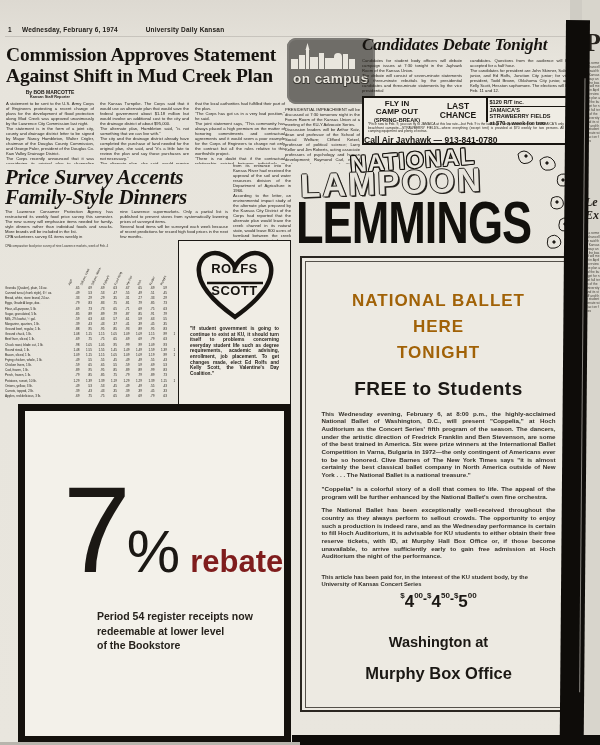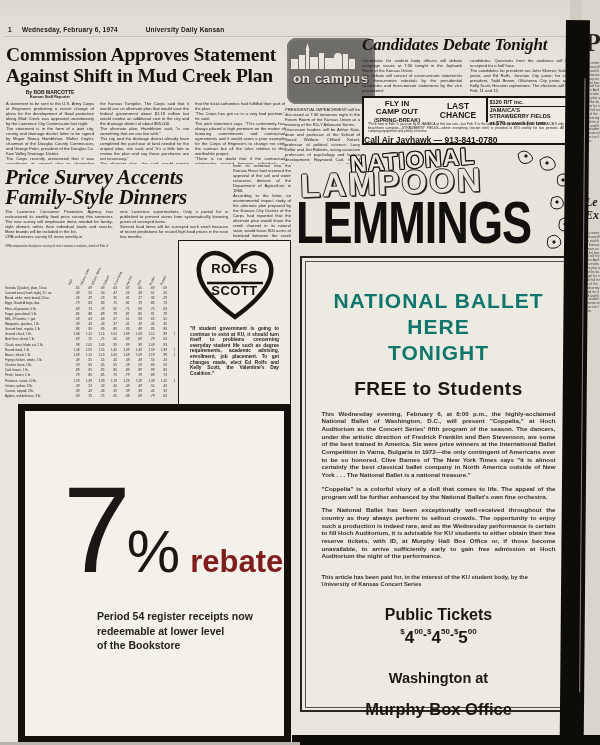--- a/index.html
+++ b/index.html
@@ -71,22 +71,22 @@
   .lem-lamp{left:300px;top:164px;font-weight:bold;font-size:33px;letter-spacing:2px;
         color:#e7e4dc;transform:rotate(-2deg);opacity:.95;
         text-shadow:1px 0 #1b1814,-1px 0 #1b1814,0 1px #1b1814,0 -1px #1b1814,
                     1.5px 1.5px #1b1814;}
   .lem-main{left:296px;top:188px;font-weight:bold;font-size:46px;letter-spacing:-1px;
         color:#12100c;transform:scaleY(1.28) scaleX(.98);transform-origin:left top;}
   
   .ballet{left:300px;top:256px;width:277px;height:456px;background:#edeae2;
           border:2.5px solid #2a2620;box-sizing:border-box;}
   .ballet .inner{position:absolute;inset:2.5px;border:1px solid #55514a;padding:26px 0 0;}
-  .b-title{text-align:center;font-weight:bold;font-size:21px;line-height:26px;
-           letter-spacing:1px;color:#0f766e;}
+  .b-title{text-align:center;font-weight:bold;font-size:17px;line-height:26px;
+           letter-spacing:1px;color:#a16207;}
   .b-free{text-align:center;font-weight:bold;font-size:19px;margin-top:12px;letter-spacing:.5px;}
   .b-paras{padding:10px 16px 0;font-size:6.2px;line-height:7.7px;font-weight:bold;
            color:#33302a;text-align:justify;white-space:pre-line;}
   .b-note{padding:14px 16px 0;font-size:5.8px;line-height:7px;font-weight:bold;color:#33302a;}
   .b-pub{text-align:center;font-weight:bold;font-size:16px;margin-top:18px;}
   .b-prices{text-align:center;font-weight:bold;margin-top:3px;}
   .b-prices .cur{font-size:8px;vertical-align:9px;}
   .b-prices .big{font-size:17px;}
   .b-prices .sup{font-size:8px;vertical-align:9px;}
   .b-prices .dash{font-size:12px;vertical-align:4px;}
@@ -528,21 +528,20 @@
       <div class="b-title">
         <div>NATIONAL BALLET</div>
         <div>HERE</div>
         <div>TONIGHT</div>
       </div>
       <div class="b-free">FREE to Students</div>
       <div class="b-paras">This Wednesday evening, February 6, at 8:00 p.m., the highly-acclaimed National Ballet of Washington, D.C., will present "Coppelia," at Hoch Auditorium as the Concert Series' fifth program of the season. The dancers, under the artistic direction of Fredrick Franklin and Ben Stevenson, are some of the best trained in America. Six were prize winners at the International Ballet Competition in Varna, Bulgaria in 1972—the only contingent of Americans ever to be so honored. Clive Barnes of The New York Times says "it is almost certainly the best classical ballet company in North America outside of New York . . . The National Ballet is a national treasure."</div>
       <div class="b-paras" style="padding-top:6px;">"Coppelia" is a colorful story of a doll that comes to life. The appeal of the program will be further enhanced by the National Ballet's own fine orchestra.</div>
       <div class="b-paras" style="padding-top:6px;">The National Ballet has been exceptionally well-received throughout the country as they always perform to sellout crowds. The opportunity to enjoy such a production is indeed rare, and as the Wednesday performance is certain to fill Hoch Auditorium, it is advisable for KU students to either obtain their free reserve tickets, with ID, at Murphy Hall Box Office or, if those become unavailable, to arrive sufficiently early to gain free admission at Hoch Auditorium the night of the performance.</div>
       <div class="b-note">This article has been paid for, in the interest of the KU student body, by the University of Kansas Concert Series</div>
-      <div class="b-pub">Public Tickets</div>
       <div class="b-prices" id="ticket-prices"><span class="cur">$</span><span class="big">4</span><span class="sup">00</span><span class="dash">-</span><span class="cur">$</span><span class="big">4</span><span class="sup">50</span><span class="dash">-</span><span class="cur">$</span><span class="big">5</span><span class="sup">00</span></div>
       <div class="b-avail">Washington at</div>
       <div class="b-murphy">Murphy Box Office</div>
     </div>
   </div>
 
   <div class="abs rebate">
     <div class="r-line">
       <span class="r-seven">7</span>
       <span class="r-pct">%</span>

